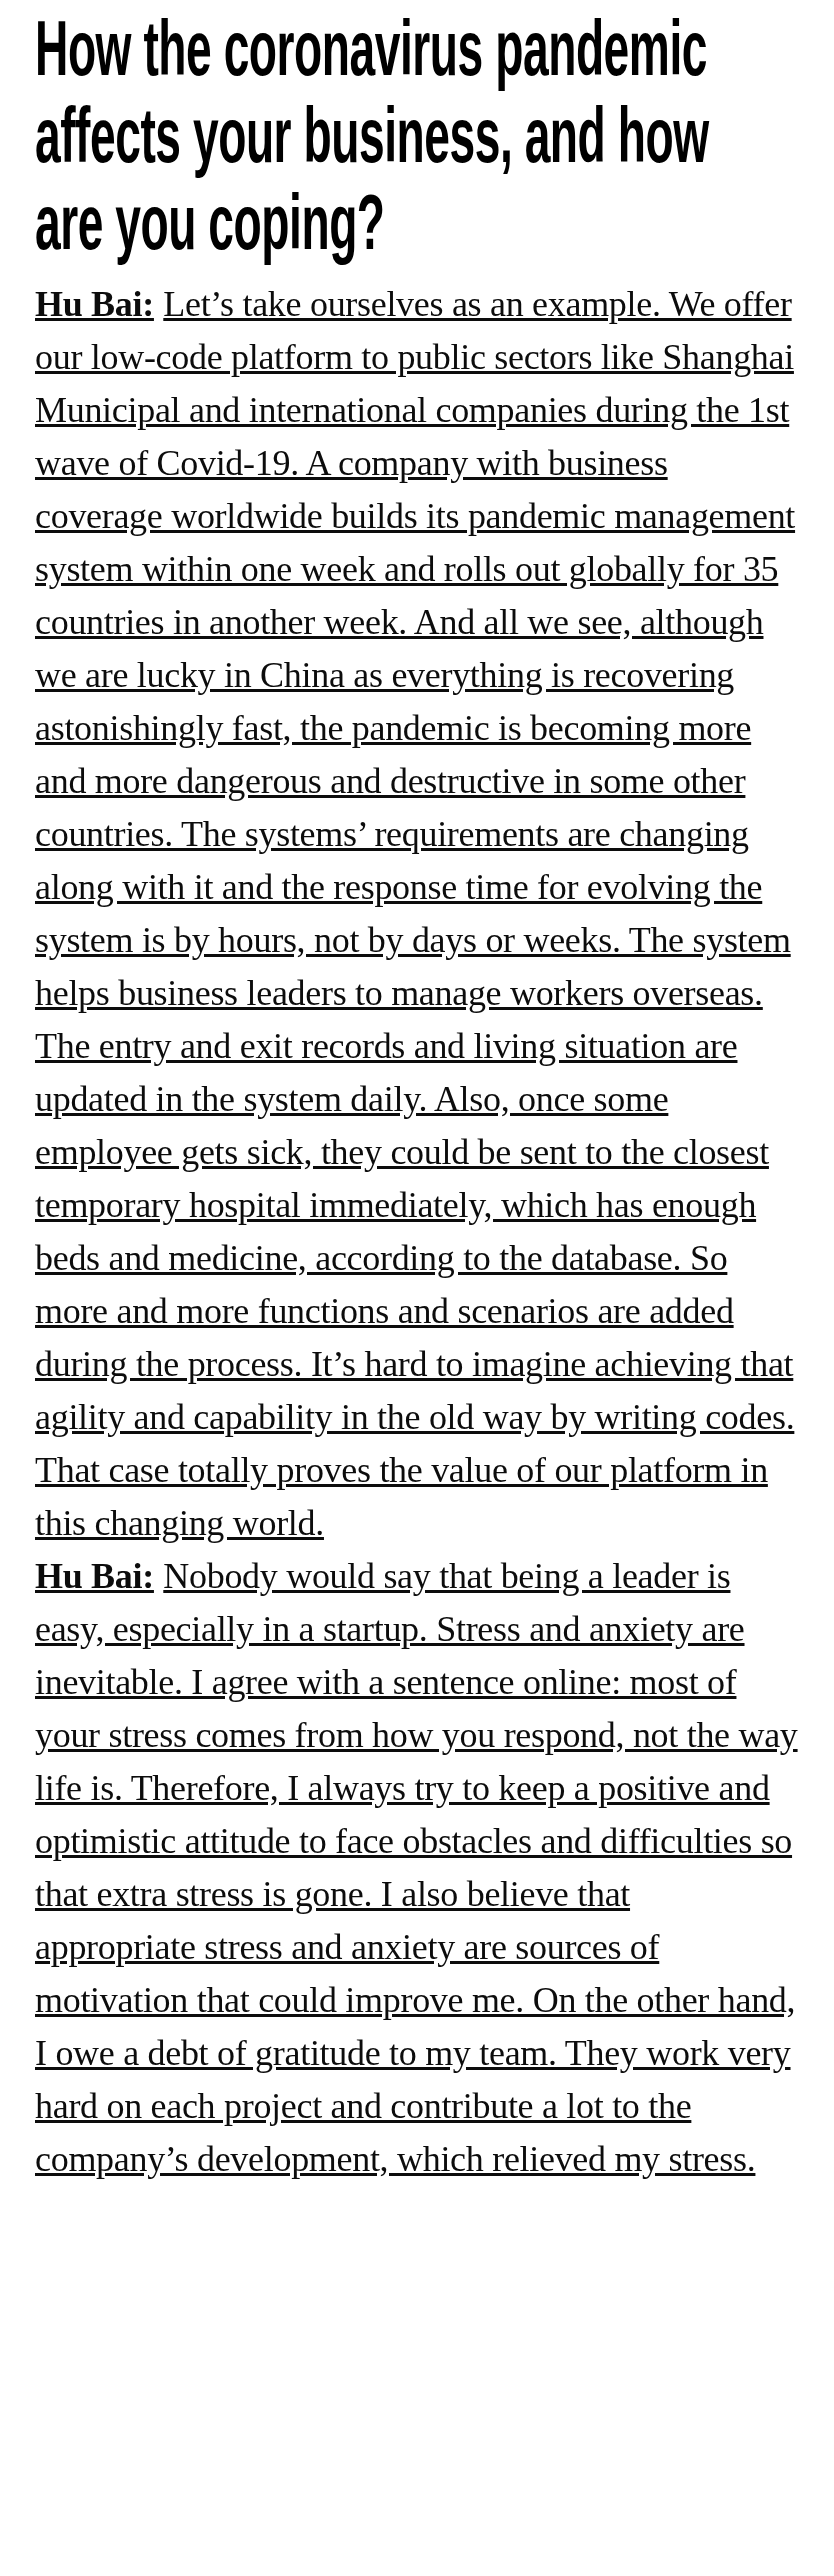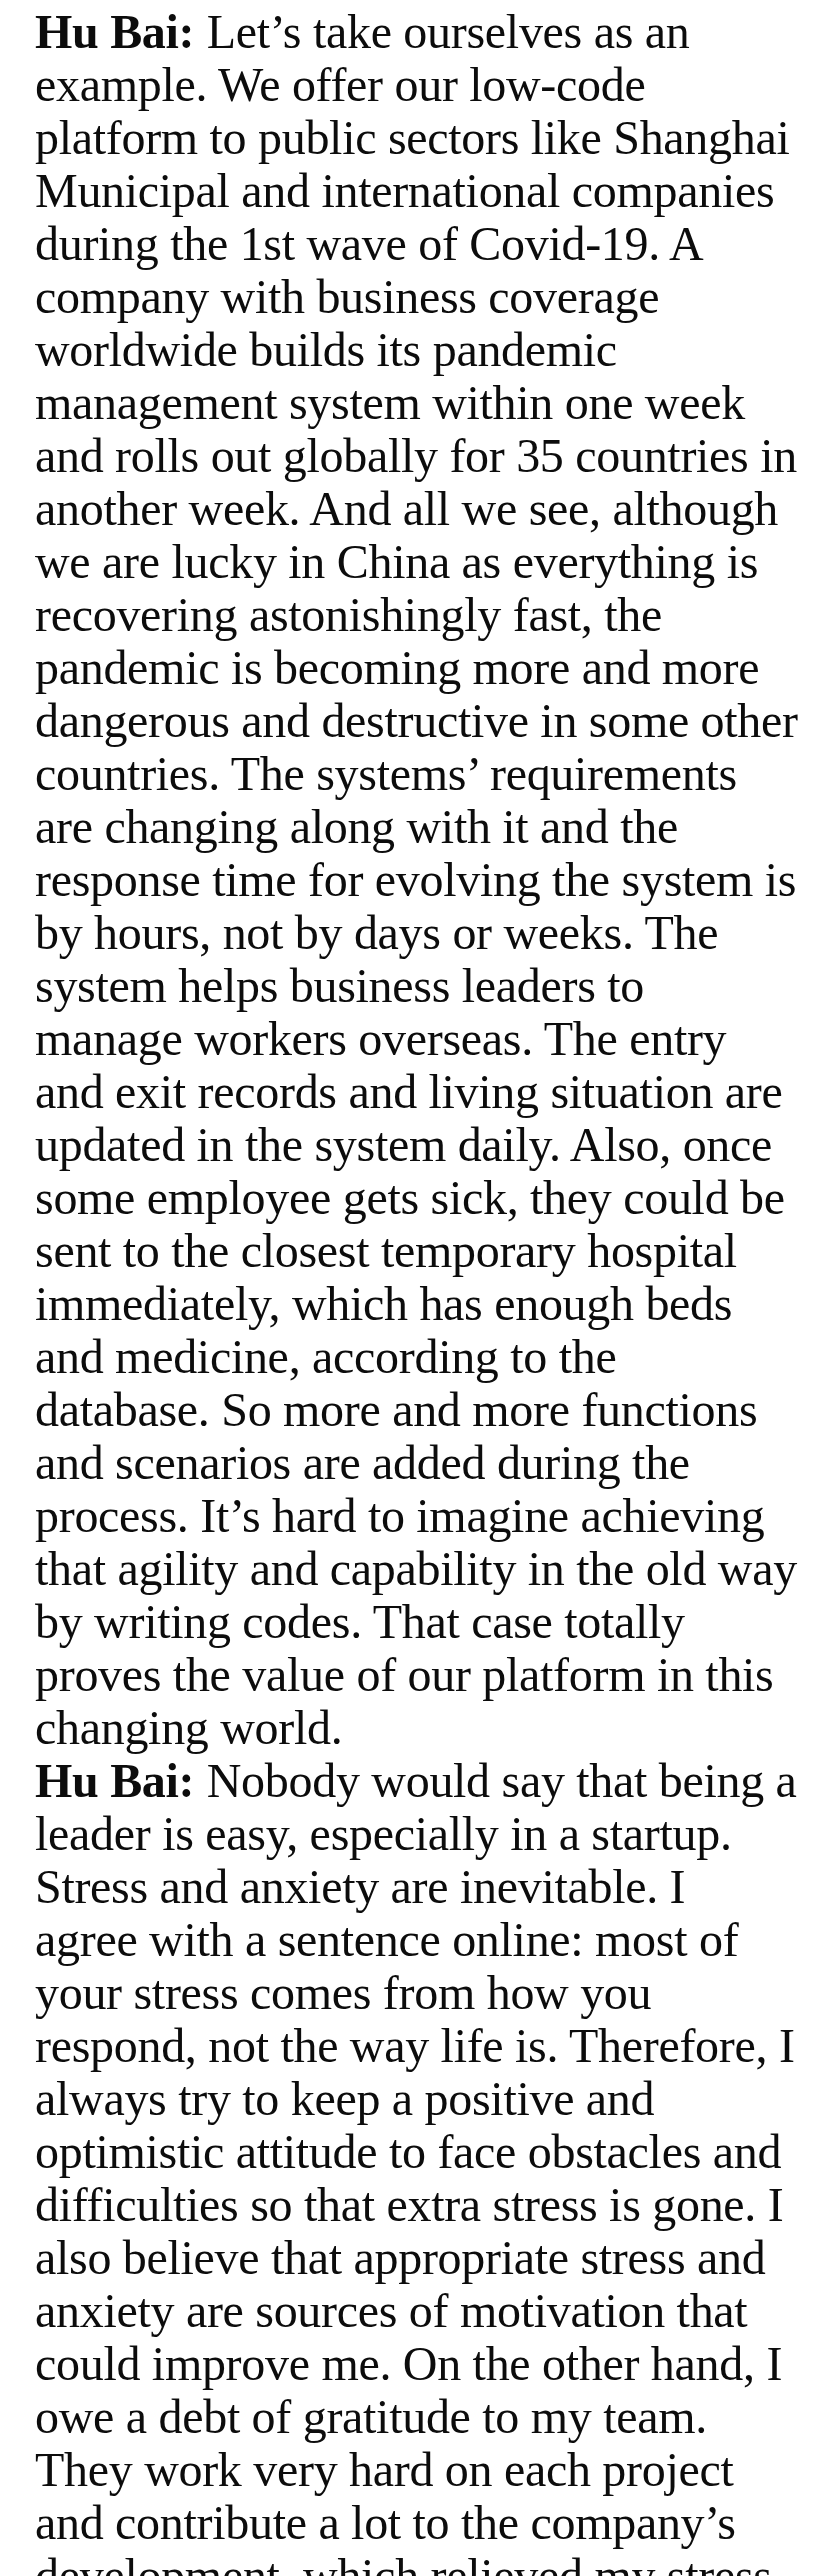--- a/index.html
+++ b/index.html
@@ -31,37 +31,43 @@
     line-height: 87px;
     letter-spacing: -0.8px;
     transform: scaleX(0.60);
     transform-origin: left top;
   }
   .section-2 .headline {
     margin: 43px 0 26px 0;
   }
   .body-para {
     margin: 0;
-    font-size: 48px;
+    font-size: 36px;
     line-height: 53px;
     letter-spacing: -0.3px;
     text-align: left;
     color: #0c0c0c;
+    text-decoration: underline;
   }
   .speaker {
     font-weight: 700;
     margin-right: 0.26em;
   }
 </style>
 </head>
 <body>
 
 <div class="page">
 
   <section class="section-1">
+    <h1 class="headline">
+      <span class="hl">How the coronavirus pandemic</span>
+      <span class="hl">affects your business, and how</span>
+      <span class="hl">are you coping?</span>
+    </h1>
     <p class="body-para">
       <b class="speaker">Hu Bai:</b><span>Let’s take ourselves as an example. We offer our low-code platform to public sectors like Shanghai Municipal and international companies during the 1st wave of Covid-19. A company with business coverage worldwide builds its pandemic management system within one week and rolls out globally for 35 countries in another week. And all we see, although we are lucky in China as everything is recovering astonishingly fast, the pandemic is becoming more and more dangerous and destructive in some other countries. The systems’ requirements are changing along with it and the response time for evolving the system is by hours, not by days or weeks. The system helps business leaders to manage workers overseas. The entry and exit records and living situation are updated in the system daily. Also, once some employee gets sick, they could be sent to the closest temporary hospital immediately, which has enough beds and medicine, according to the database. So more and more functions and scenarios are added during the process. It’s hard to imagine achieving that agility and capability in the old way by writing codes. That case totally proves the value of our platform in this changing world.</span>
     </p>
   </section>
 
   <section class="section-2">
     <p class="body-para">
       <b class="speaker">Hu Bai:</b><span>Nobody would say that being a leader is easy, especially in a startup. Stress and anxiety are inevitable. I agree with a sentence online: most of your stress comes from how you respond, not the way life is. Therefore, I always try to keep a positive and optimistic attitude to face obstacles and difficulties so that extra stress is gone. I also believe that appropriate stress and anxiety are sources of motivation that could improve me. On the other hand, I owe a debt of gratitude to my team. They work very hard on each project and contribute a lot to the company’s development, which relieved my stress.</span>
     </p>
   </section>

